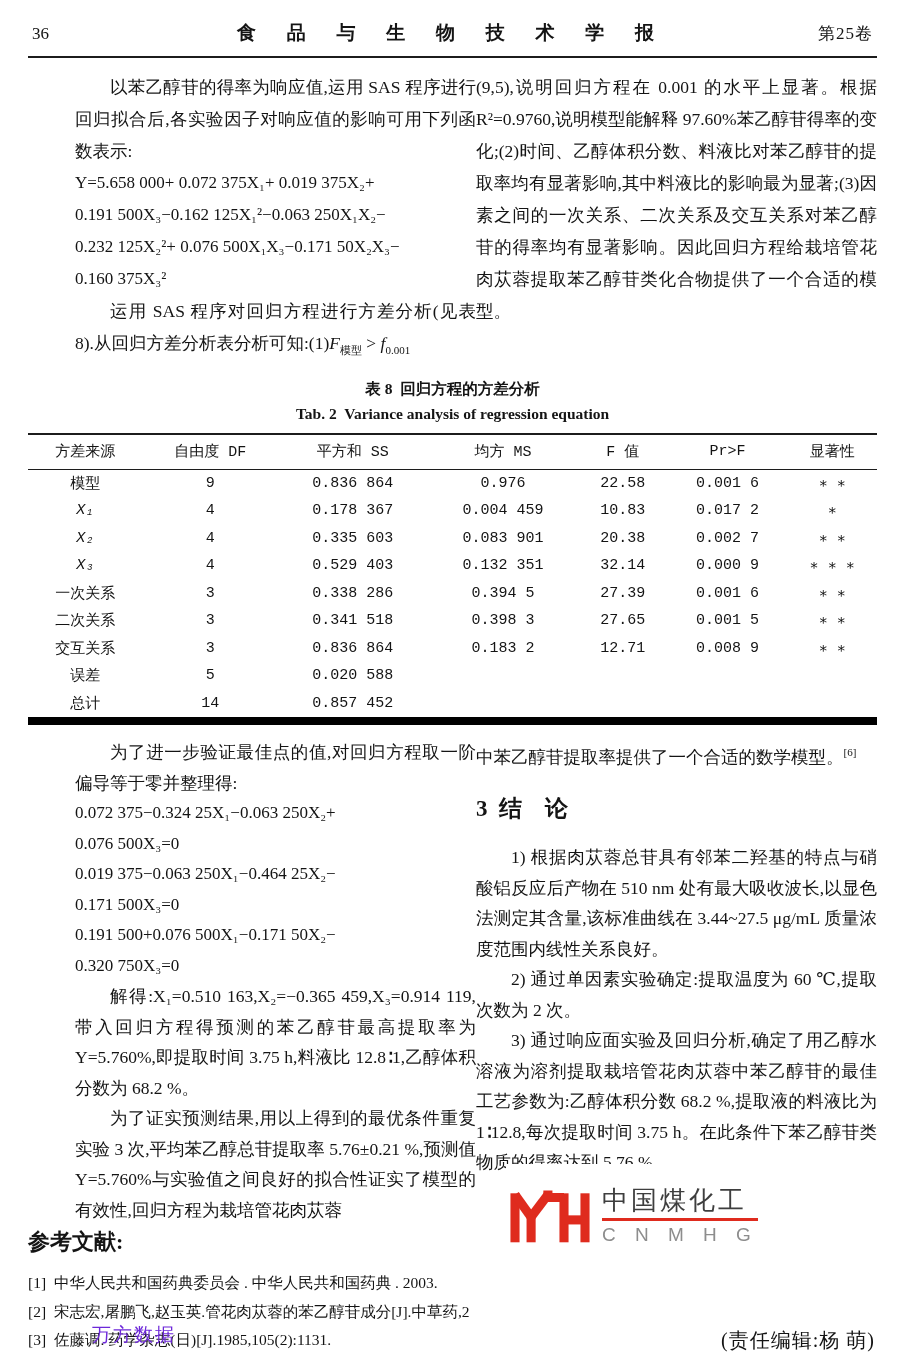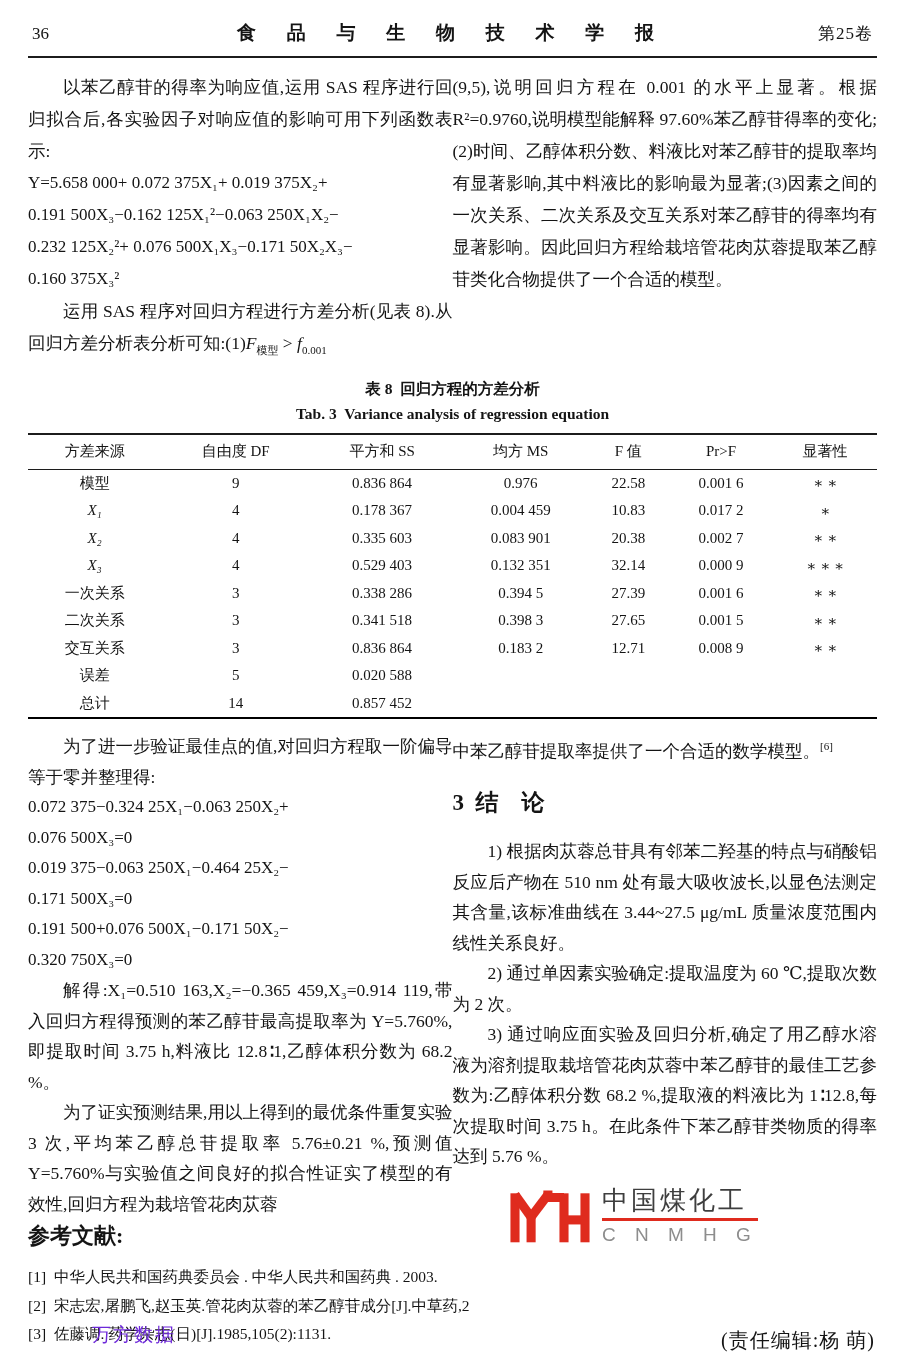--- a/index.html
+++ b/index.html
@@ -8,36 +8,36 @@
     font-family:"Liberation Serif","DejaVu Serif",serif;color:#141414;
     overflow:hidden;box-sizing:border-box;padding:14px 28px 0 28px;
   }
   
   .page-header{display:flex;justify-content:space-between;align-items:baseline;
     border-bottom:2px solid #1c1c1c;padding:6px 4px 10px 4px;gap:40px;}
   .page-number{font-size:17px;}
   .journal-title{font-size:19px;font-weight:bold;letter-spacing:13px;white-space:pre;margin-left:37px;}
   .volume{font-size:17px;letter-spacing:1px;}
   
-  .cols{display:flex;}
+  .cols{display:flex;margin-left:47px;}
   .col{flex:1 1 0;font-size:17.5px;line-height:32px;text-align:justify;}
   .intro{margin-top:13px;}
   .bottom{margin-top:12px;}
   .bottom .col{line-height:30.5px;}
   p{margin:0;}
   .indent{text-indent:2em;}
   .equations div{white-space:pre;font-size:17px;}
   .mi{font-style:italic;}
   sub{font-size:11px;}
   sup{font-size:11px;}
   
   .table-sec{margin-top:10px;}
   .tbl-title{text-align:center;font-weight:bold;font-size:15.5px;line-height:25px;white-space:pre;}
   table{width:100%;border-collapse:collapse;margin-top:7px;
-    border-top:2px solid #1c1c1c;border-bottom:2px solid #000000;}
+    border-top:2px solid #1c1c1c;border-bottom:8px solid #000000;font-family:Liberation Mono, monospace;}
   th,td{font-size:15px;font-weight:normal;text-align:center;padding:2px 4px;height:23.5px;white-space:pre;}
   thead th{border-bottom:1.5px solid #1c1c1c;height:30px;}
   tbody tr:nth-child(2) td:first-child,
   tbody tr:nth-child(3) td:first-child,
   tbody tr:nth-child(4) td:first-child{font-style:italic;}
   
   .section-heading{font-size:23px;font-weight:bold;margin:22px 0 18px 0;white-space:pre;line-height:30px;text-indent:0;}
   
   .refs{}
   .refs-heading{font-size:22px;font-weight:bold;line-height:34px;margin-bottom:10px;}
@@ -79,21 +79,21 @@
       </div>
       <p class="indent"><span>运用 SAS 程序对回归方程进行方差分析(见表 8).从回归方差分析表分析可知:(1)</span><span class="mi">F</span><sub>模型</sub><span> &gt; </span><span class="mi">f</span><sub>0.001</sub></p>
     </div>
     <div class="col">
       <p>(9,5),说明回归方程在 0.001 的水平上显著。根据 R²=0.9760,说明模型能解释 97.60%苯乙醇苷得率的变化;(2)时间、乙醇体积分数、料液比对苯乙醇苷的提取率均有显著影响,其中料液比的影响最为显著;(3)因素之间的一次关系、二次关系及交互关系对苯乙醇苷的得率均有显著影响。因此回归方程给栽培管花肉苁蓉提取苯乙醇苷类化合物提供了一个合适的模型。</p>
     </div>
   </div>
 
   <div class="table-sec">
     <div class="tbl-title">表 8  回归方程的方差分析</div>
-    <div class="tbl-title">Tab. 3  Variance analysis of regression equation</div>
+    <div class="tbl-title">Tab. 2  Variance analysis of regression equation</div>
     <table>
       <thead>
         <tr>
           <th>方差来源</th>
           <th>自由度 DF</th>
           <th>平方和 SS</th>
           <th>均方 MS</th>
           <th>F 值</th>
           <th>Pr&gt;F</th>
           <th>显著性</th>

